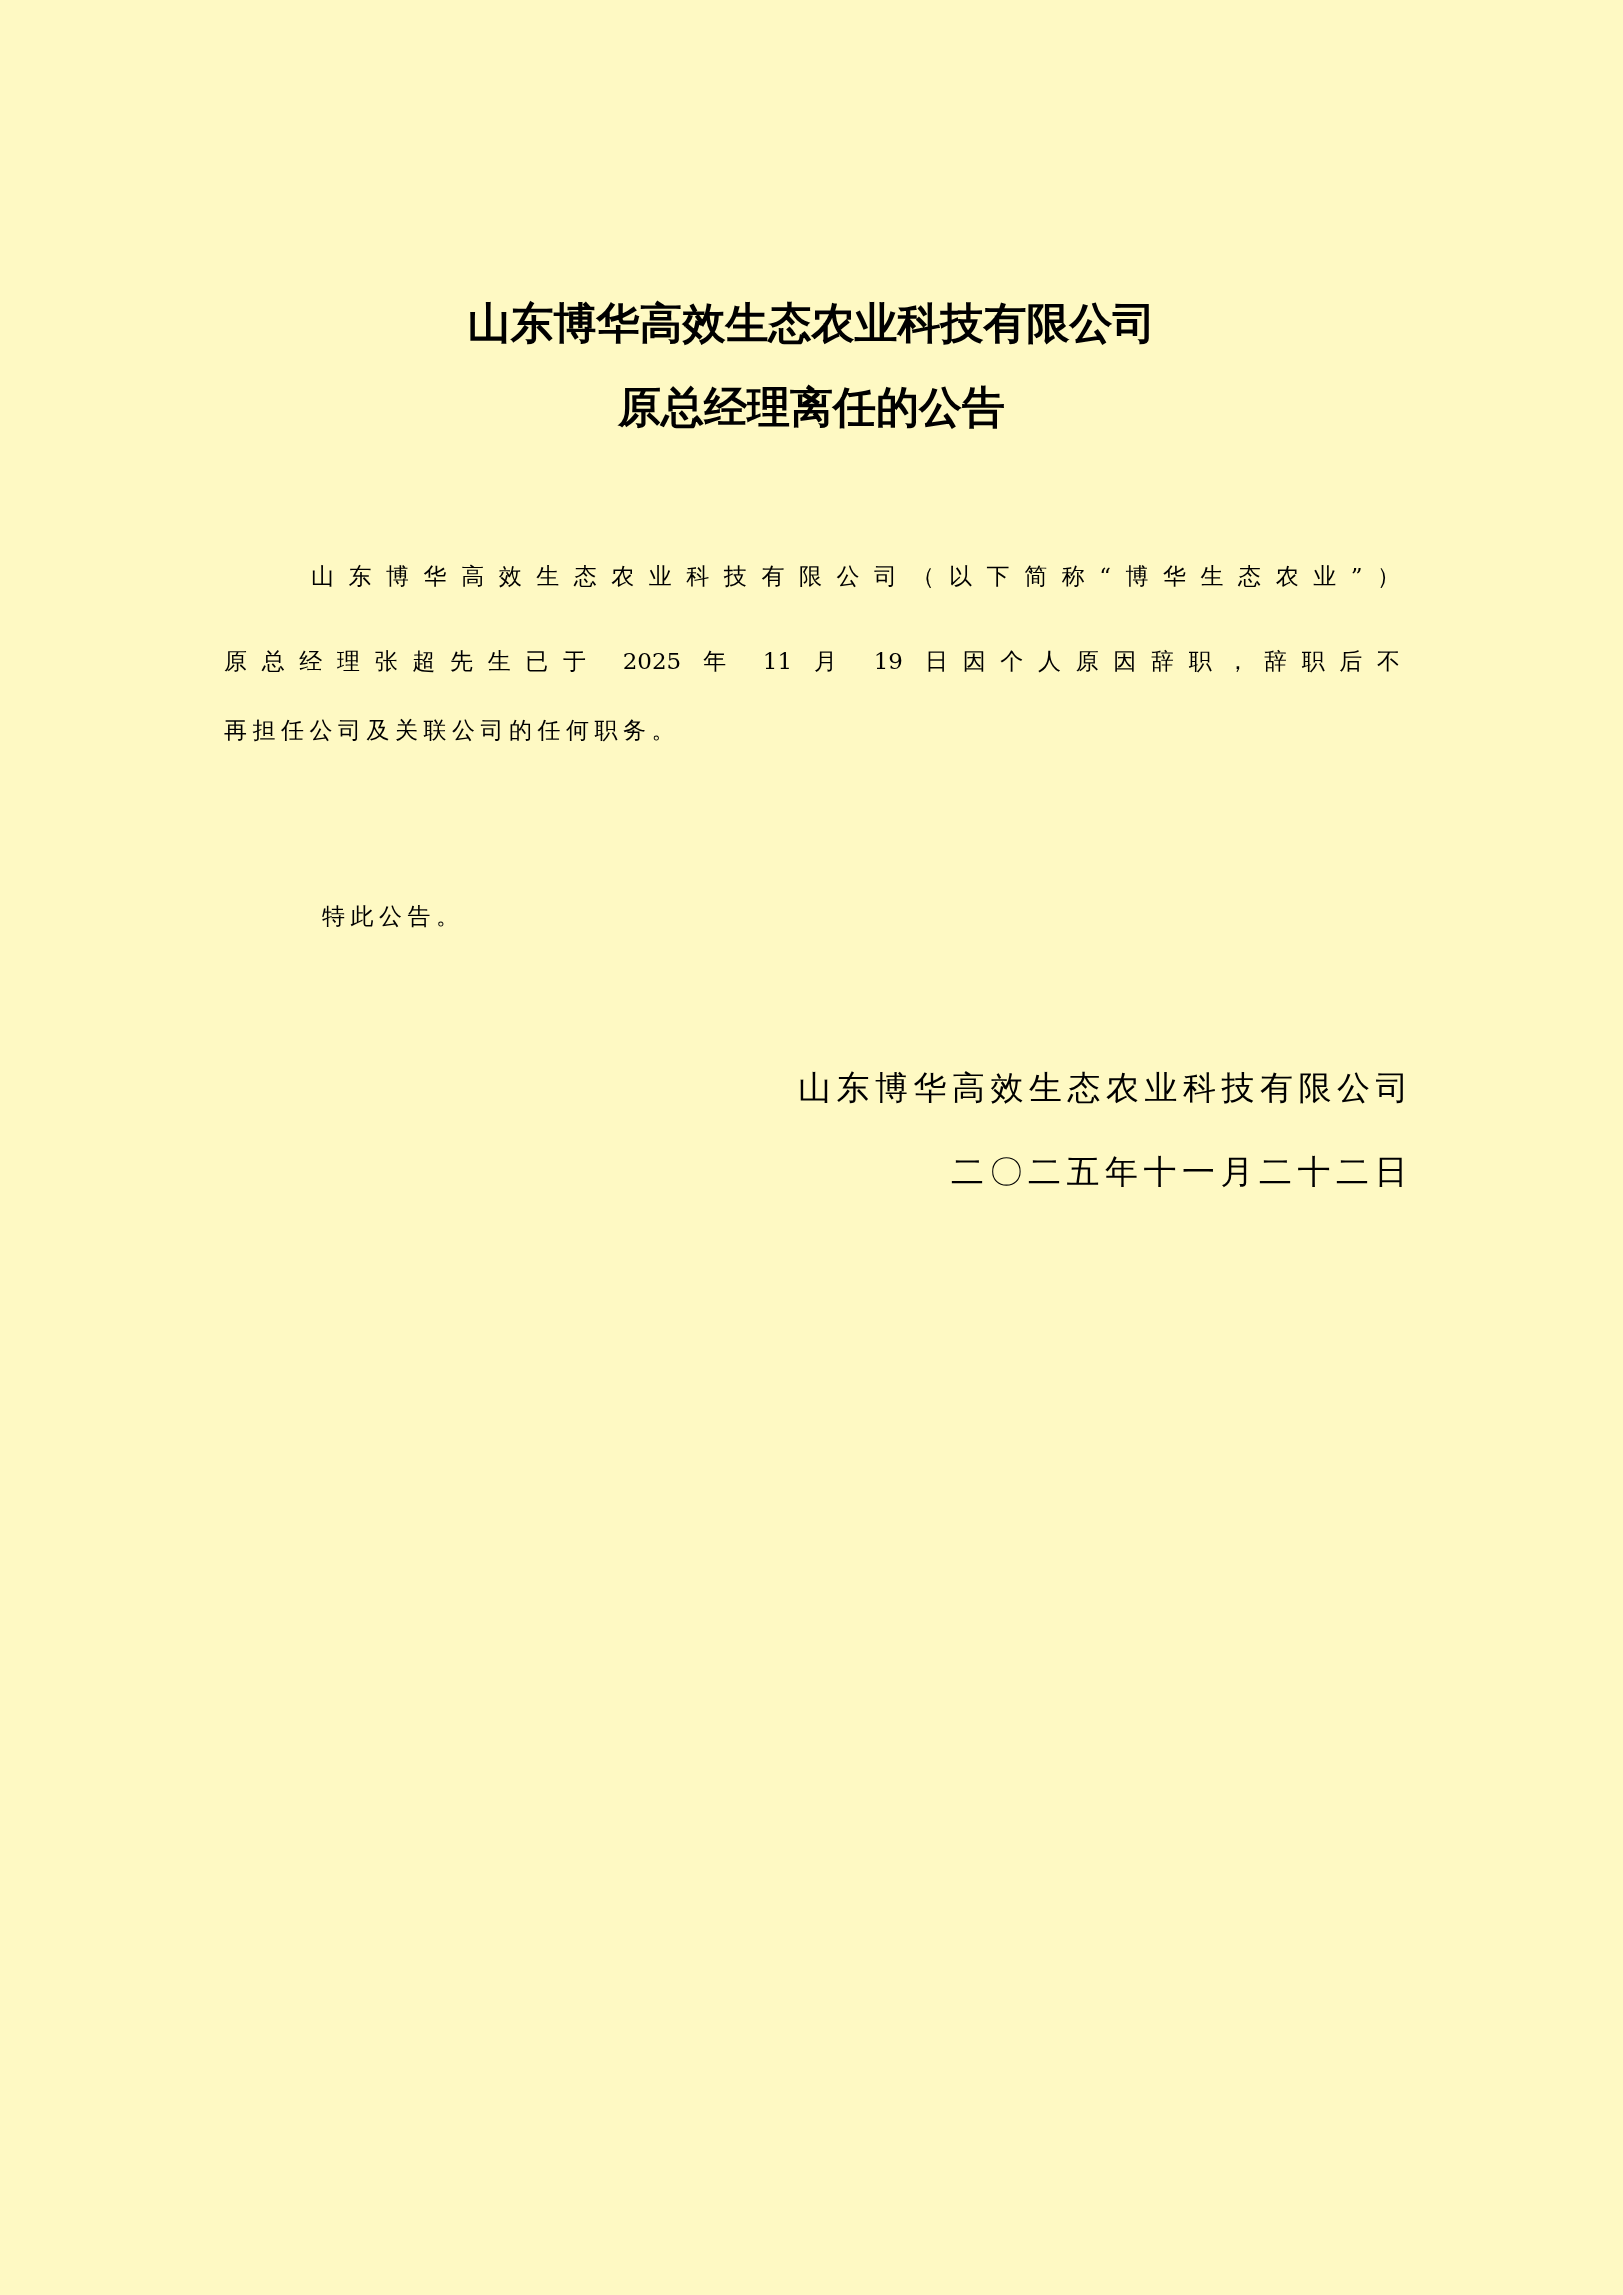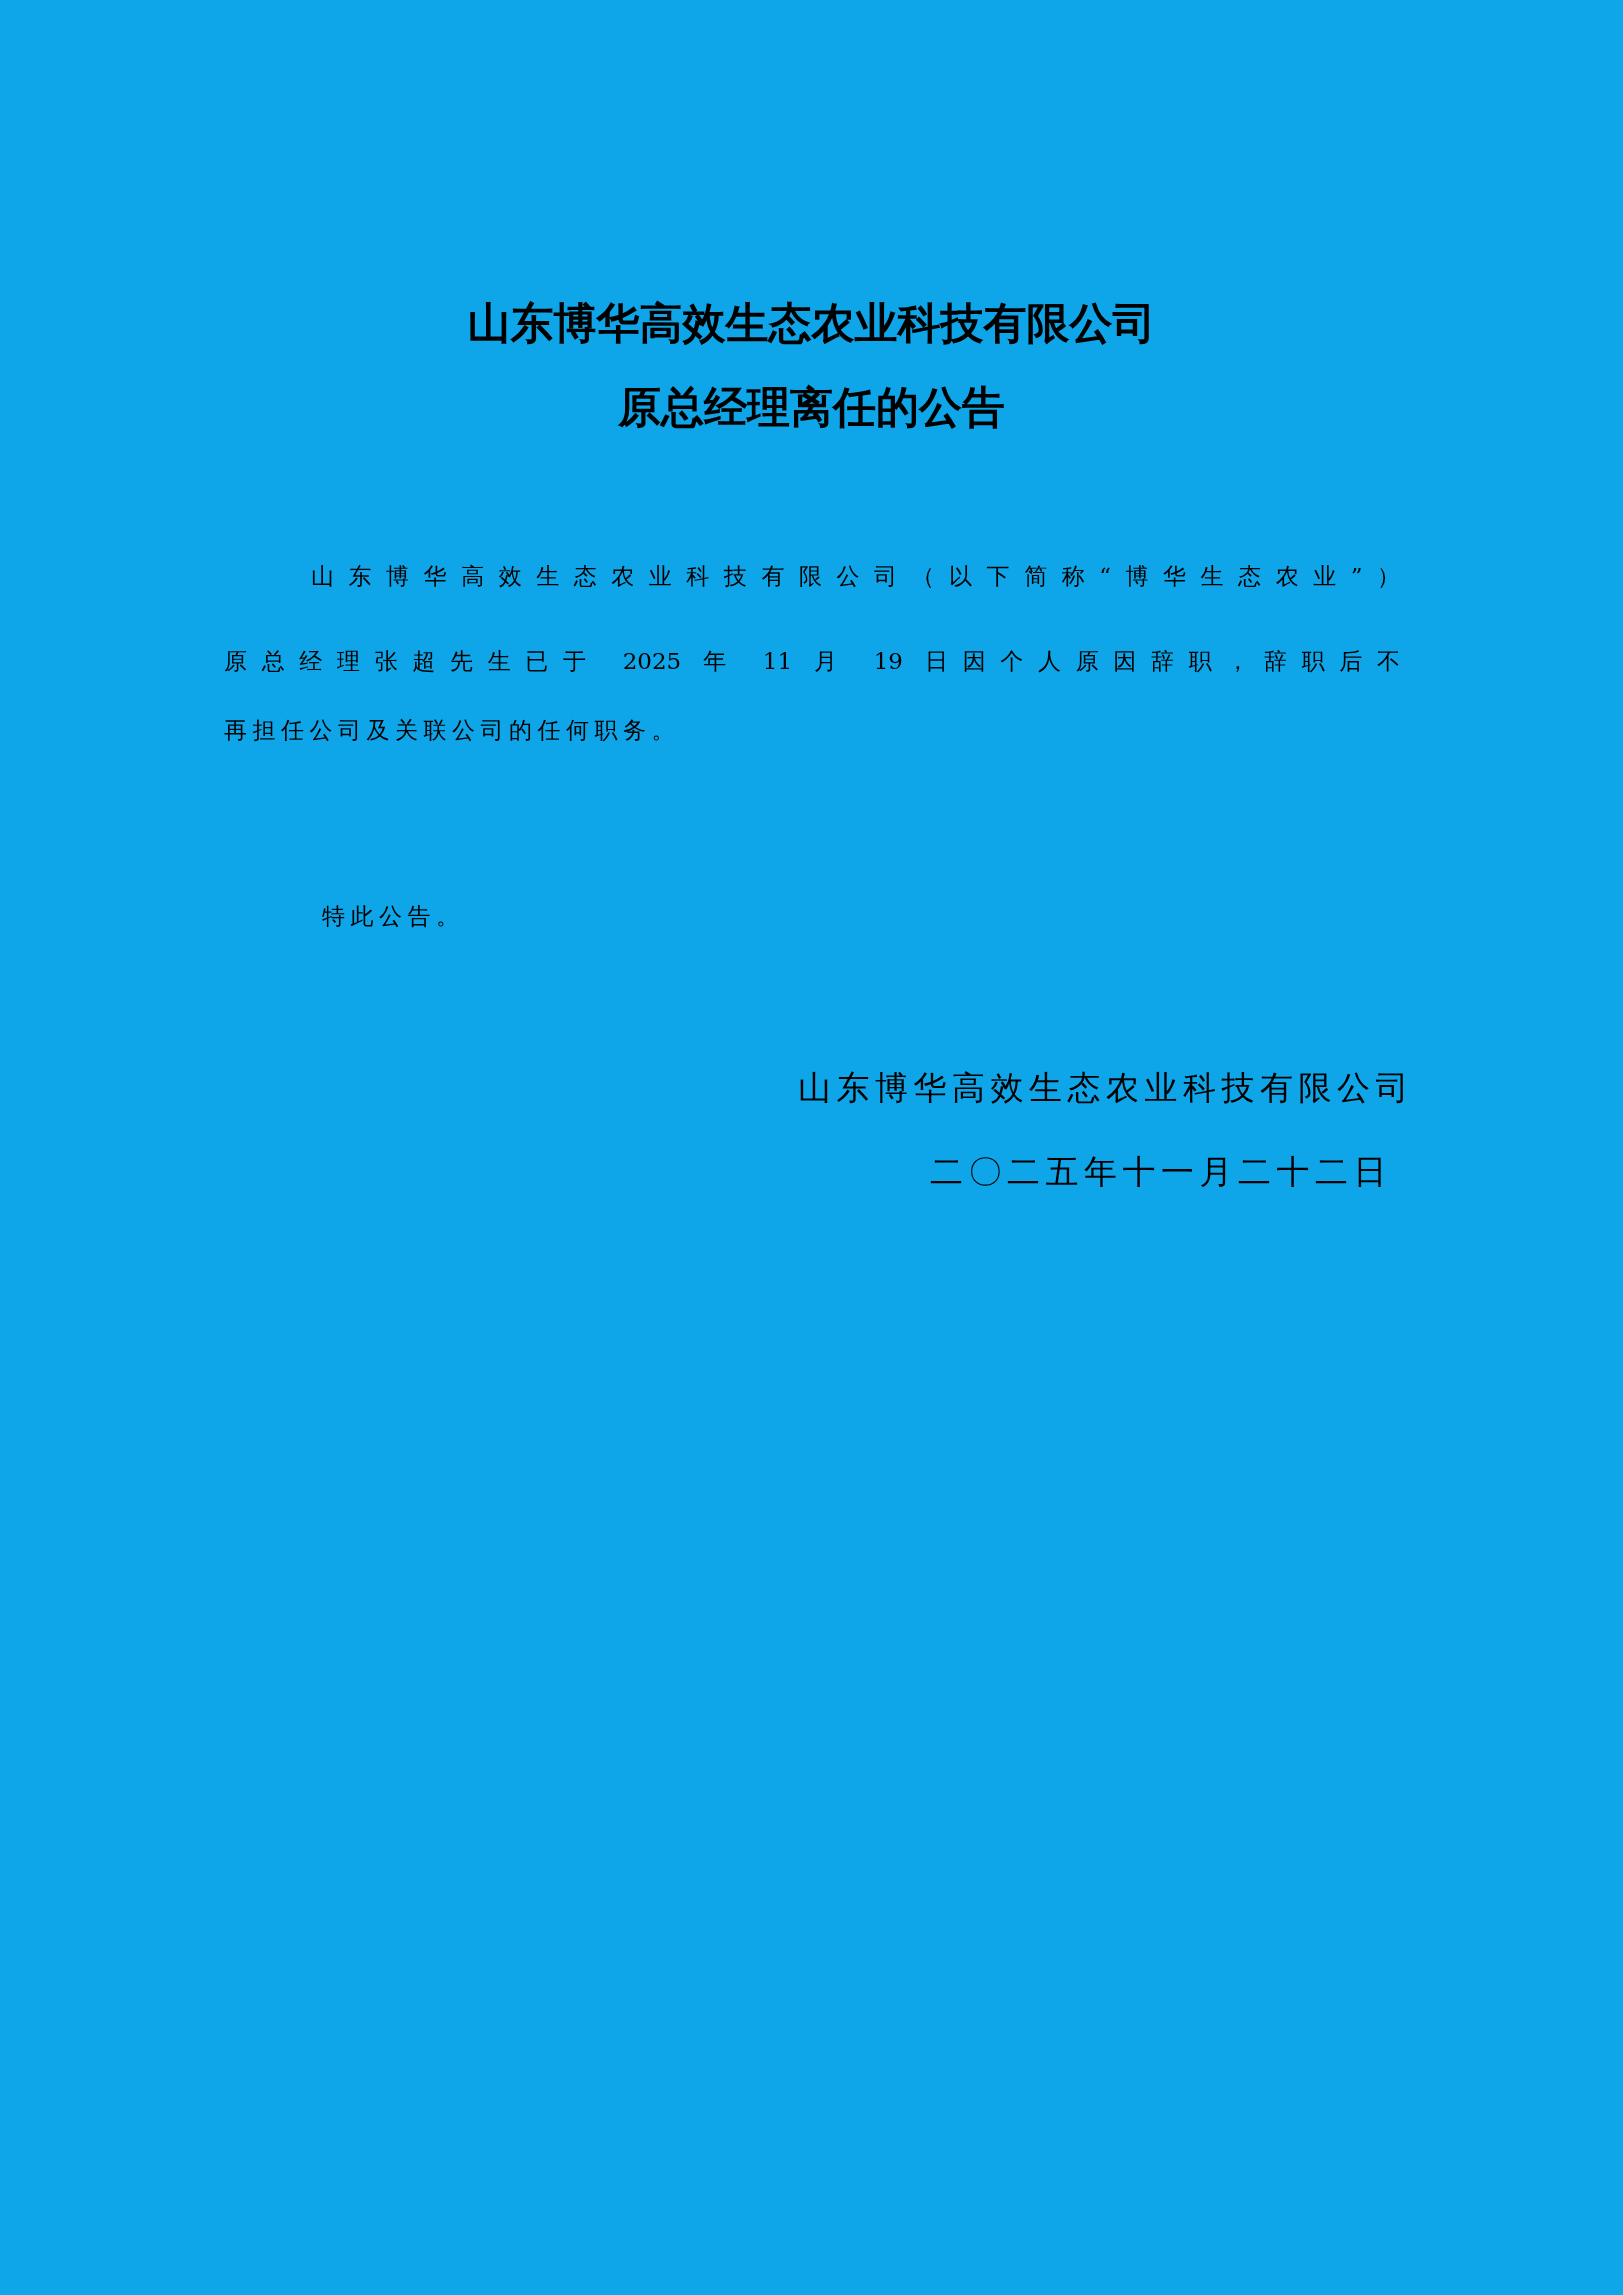--- a/index.html
+++ b/index.html
@@ -11,21 +11,21 @@
     width: 1623px;
     height: 2295px;
     position: relative;
     font-family: "DejaVu Serif", serif;
     color: #000000;
     overflow: hidden;
   }
   .page {
     position: absolute;
     inset: 0;
-    background: #0ea5e9;
+    background: #fef9c3;
   }
   .line {
     position: absolute;
     height: 85px;
     line-height: 85px;
     font-size: 23px;
     white-space: nowrap;
     color: #000000;
   }
   .title-line {
@@ -60,21 +60,21 @@
 
   .sig-line {
     position: absolute;
     height: 85px;
     line-height: 85px;
     font-size: 33px;
     letter-spacing: 5.5px;
     white-space: nowrap;
   }
   .sig-company { top: 1045px; right: 209px; }
-  .sig-date    { top: 1129px; right: 231px; }
+  .sig-date    { top: 1129px; right: 210px; }
 </style>
 </head>
 <body>
 
 <div class="page">
 
   <div class="line title-line t1">山东博华高效生态农业科技有限公司</div>
 
   <div class="line title-line t2">原总经理离任的公告</div>
 

